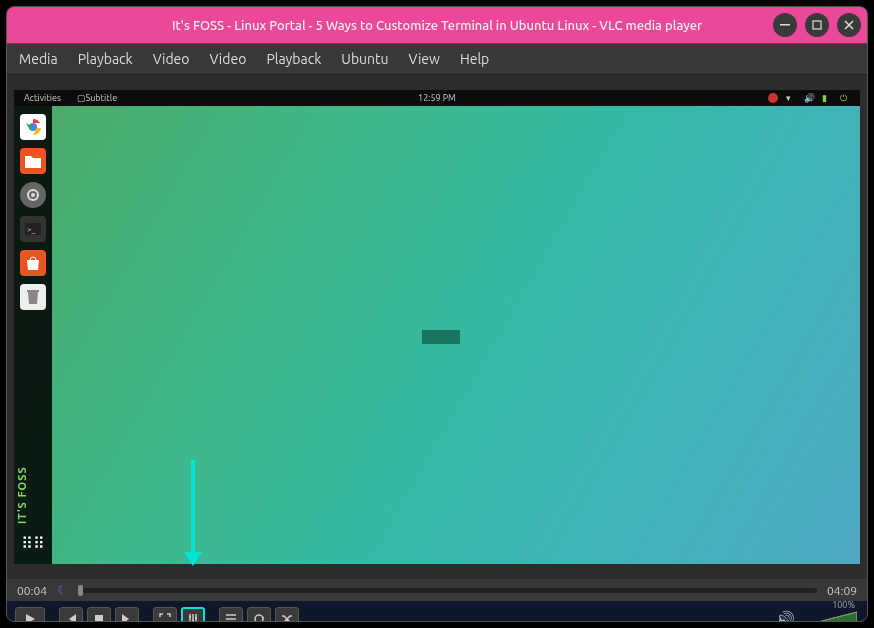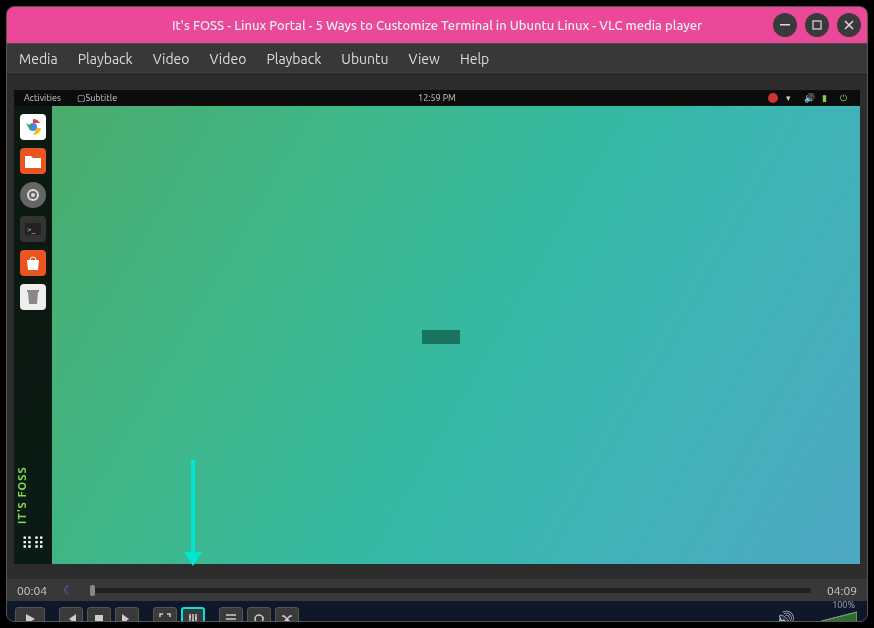--- a/index.html
+++ b/index.html
@@ -24,21 +24,21 @@
 .files{background:#e95420}
 .settings{background:#666}
 .term{background:#333}
 .store{background:#e95420}
 .trash{background:#eee}
 .apps{color:#fff;margin-top:auto;margin-bottom:8px;height:26px;display:flex;align-items:center}
 .watermark{position:absolute;left:14px;bottom:40px;transform:rotate(-90deg);transform-origin:left bottom;color:#7fd957;font-size:11px;font-weight:bold;letter-spacing:1px}
 .cursor{position:absolute;left:408px;top:240px;width:38px;height:14px;background:#1a7560}
 .arrow{position:absolute;left:177px;top:370px;width:4px;height:98px;background:#00e5d4}
 .arrowhead{position:absolute;left:170px;top:462px;width:0;height:0;border-left:9px solid transparent;border-right:9px solid transparent;border-top:14px solid #00e5d4}
-.seekrow{height:22px;background:#383838;display:flex;align-items:center;padding:0 10px;gap:16px;color:#ccc;font-size:12px}
+.seekrow{height:22px;background:#383838;display:flex;align-items:center;padding:0 10px;gap:10px;color:#ccc;font-size:12px}
 .moon{color:#5577cc;font-size:12px}
 .seekbar{flex:1;height:5px;background:#222;border-radius:2px;position:relative}
 .seekknob{position:absolute;left:0;top:-3px;width:5px;height:11px;background:#888;border-radius:2px}
 .controls{height:36px;background:#0f172a;display:flex;align-items:center;padding:0 8px;gap:4px;position:relative}
 .cbtn{width:24px;height:24px;background:#3a3a3a;border:1px solid #555;border-radius:3px;display:flex;align-items:center;justify-content:center;cursor:pointer;color:#ccc}
 .cbtn.play{width:30px}
 .cbtn svg{width:12px;height:12px;fill:#ccc}
 .cgap{width:6px}
 .highlight{border:2px solid #00e5d4!important}
 .volwrap{position:absolute;right:10px;display:flex;align-items:center;gap:4px}

